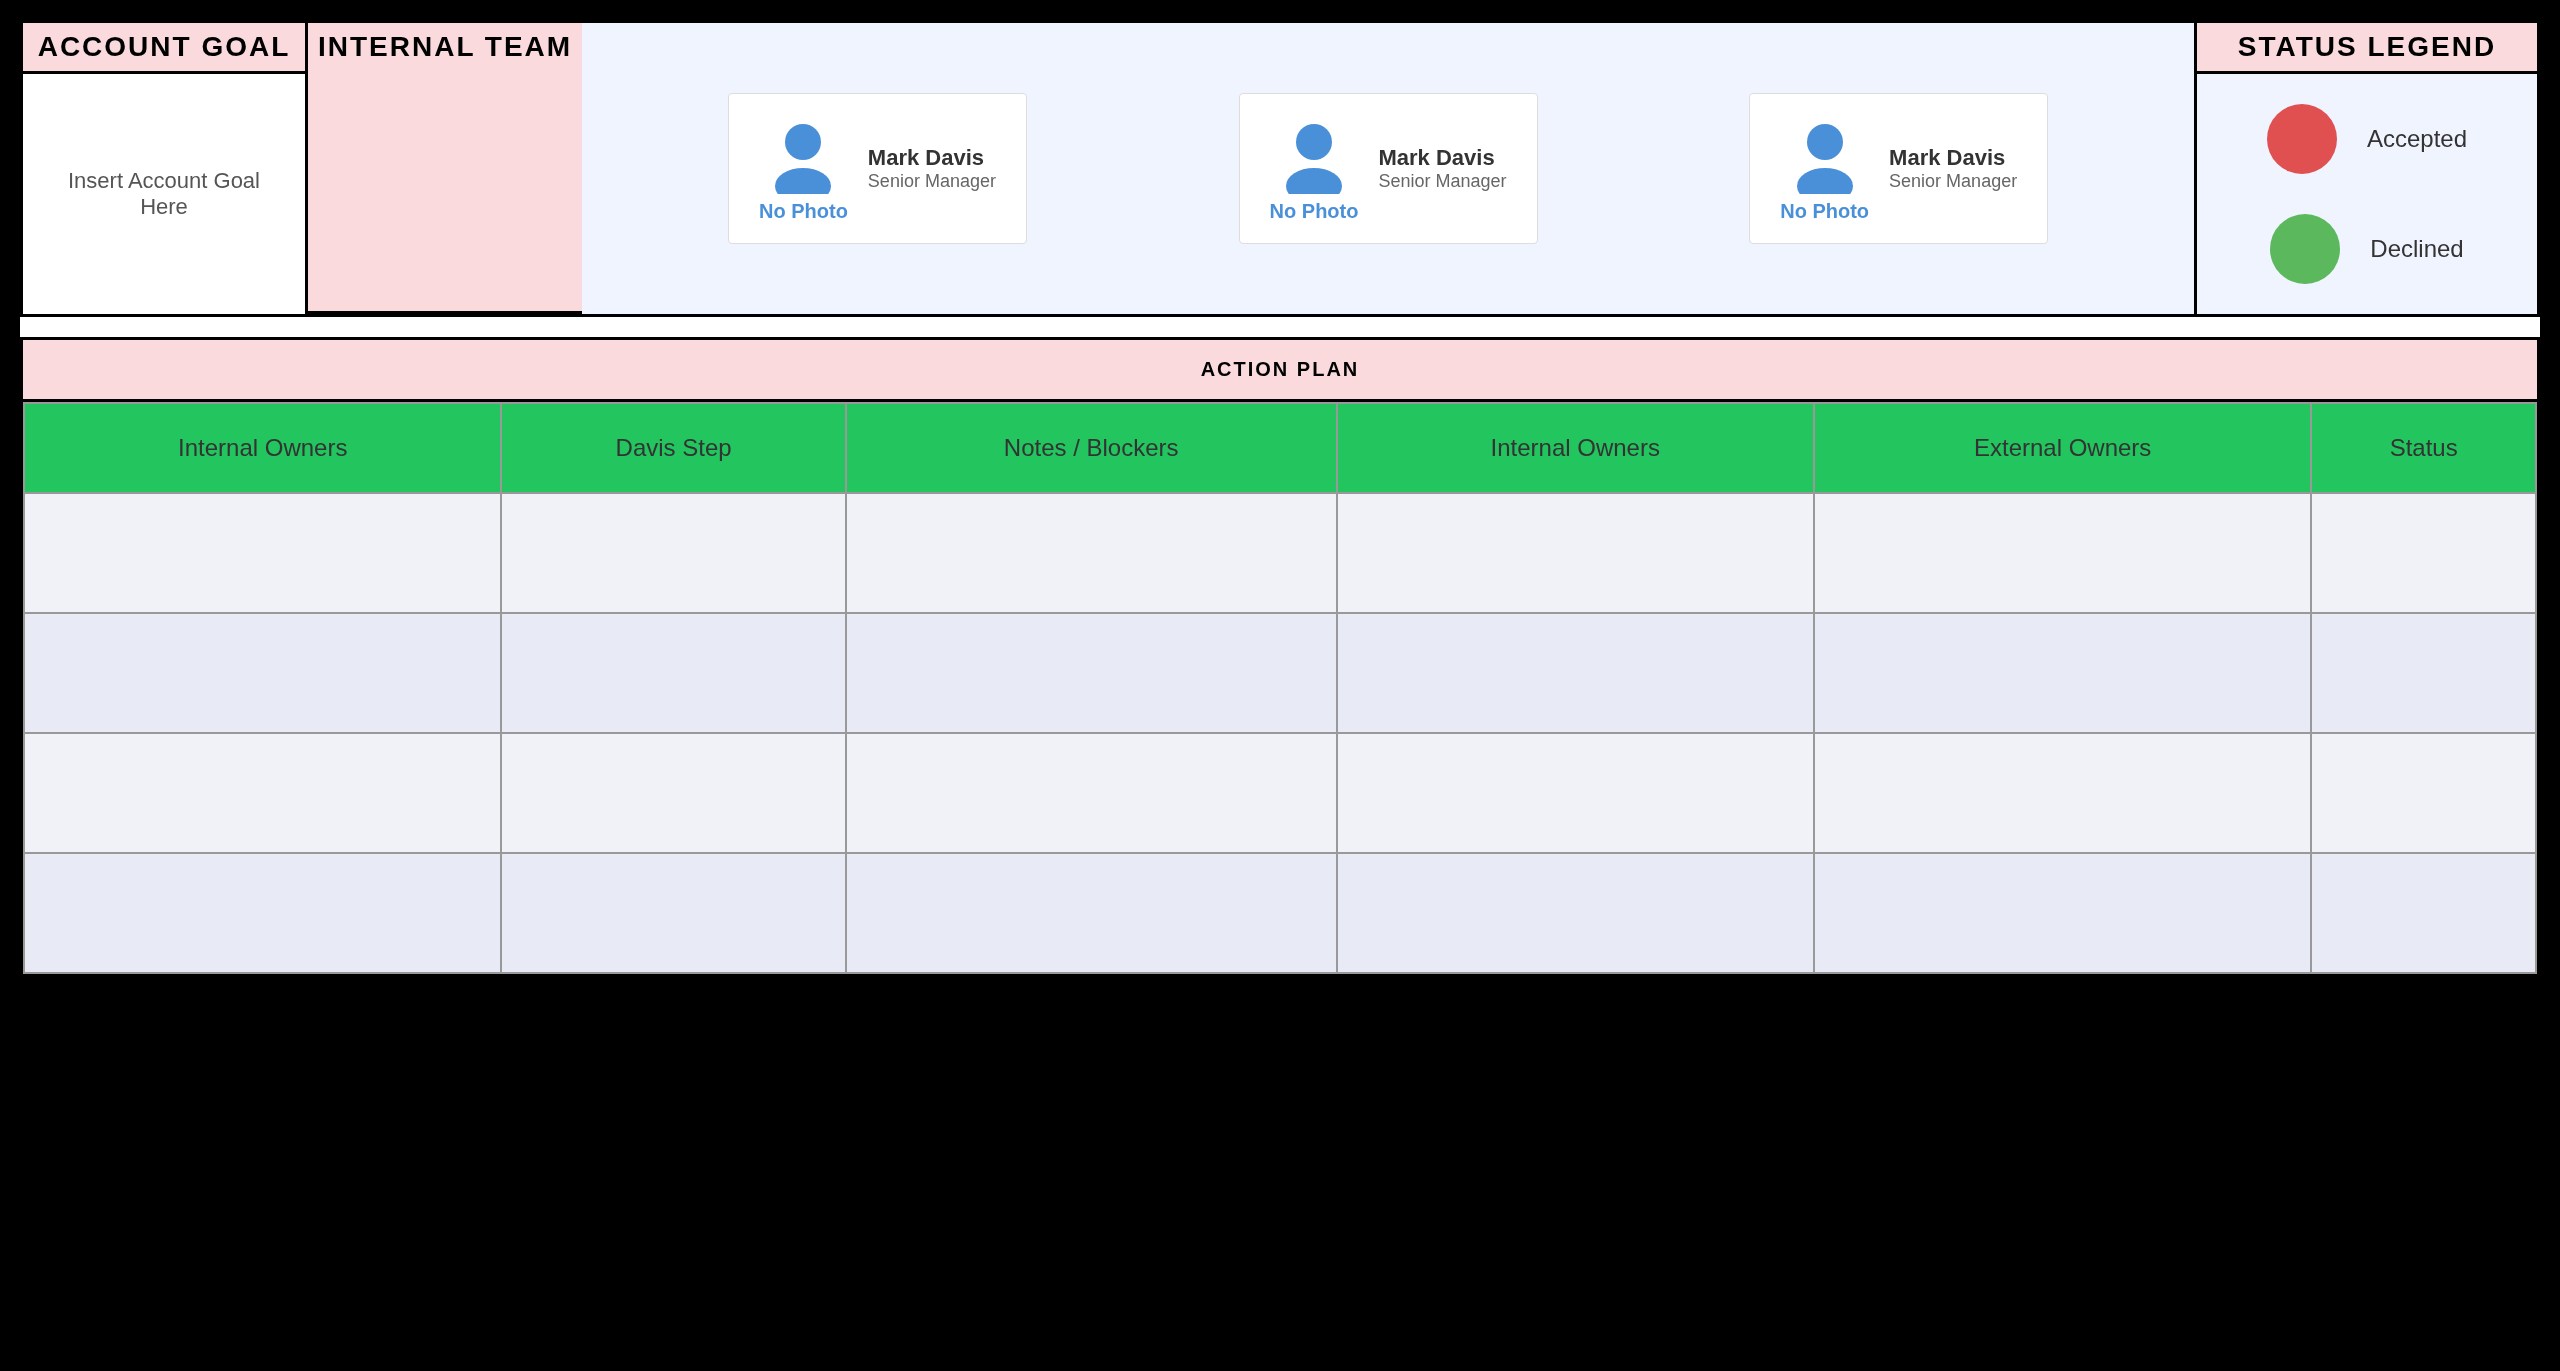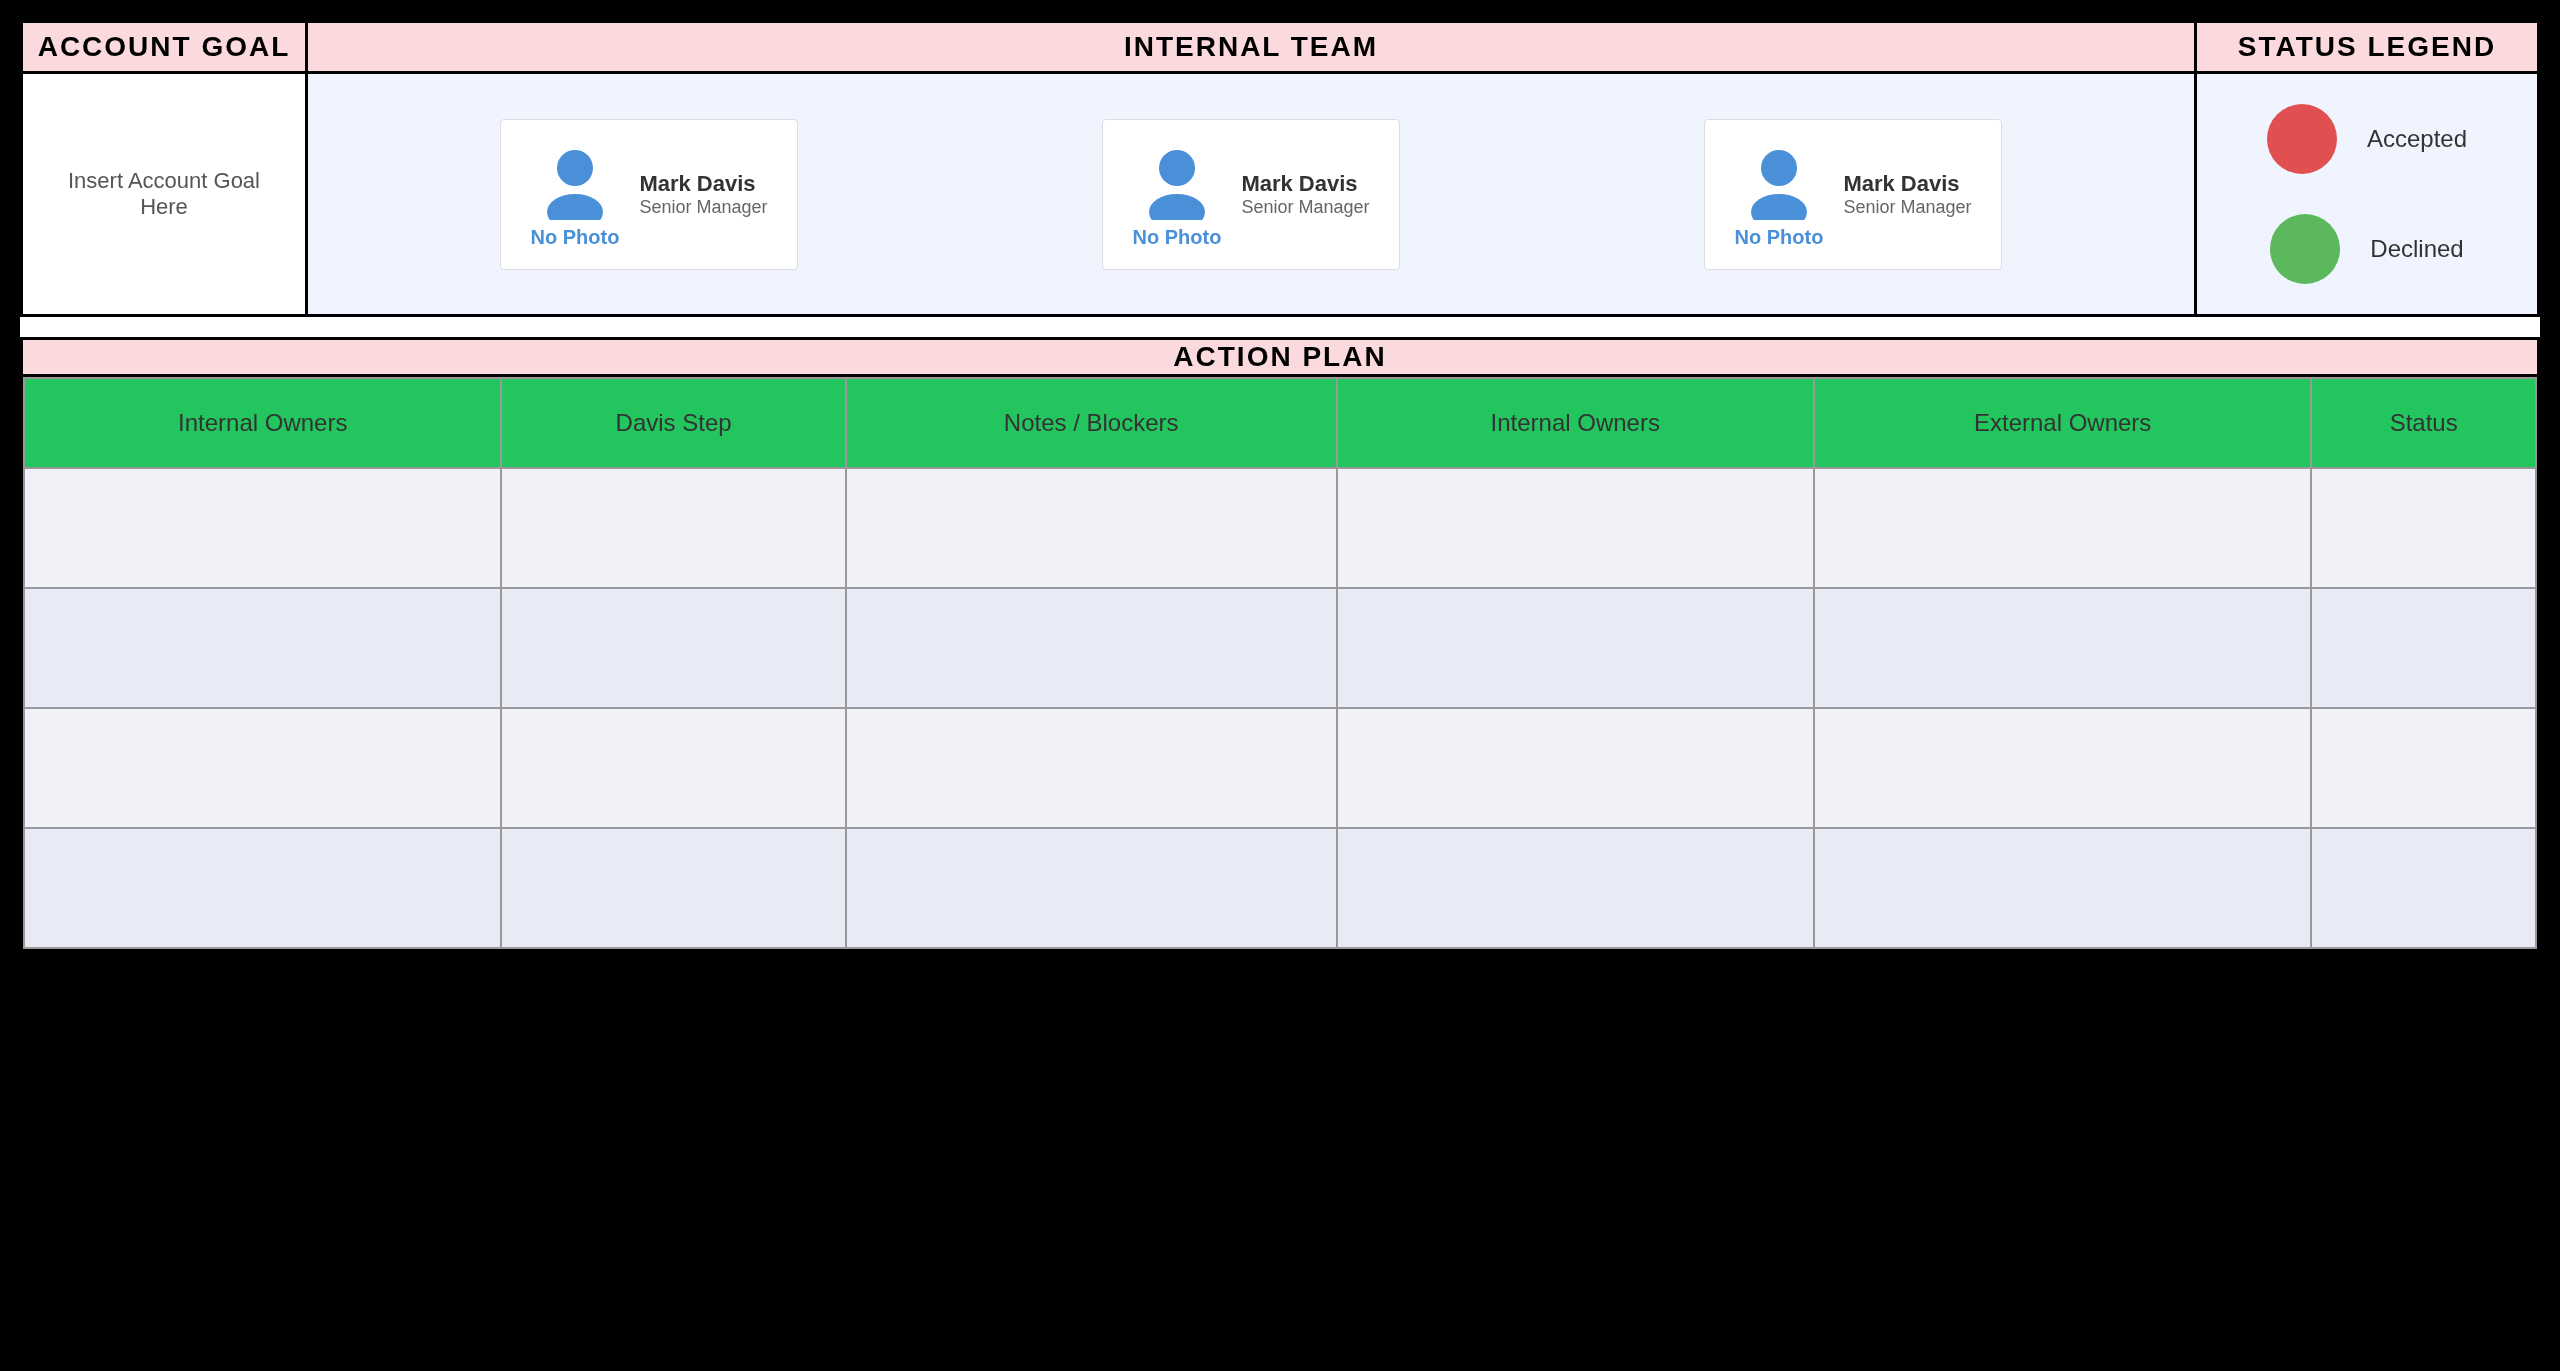--- a/index.html
+++ b/index.html
@@ -57,21 +57,21 @@
     .account-goal-text {
       font-size: 22px;
       color: #555;
       text-align: center;
     }
 
     .internal-team-col {
       flex: 1;
       border-right: 3px solid #000;
       display: flex;
-      flex-direction: column;
+      flex-direction: row;
     }
 
     .team-members-body {
       flex: 1;
       display: flex;
       align-items: center;
       justify-content: space-around;
       padding: 30px 40px;
       background: #f0f4ff;
     }
@@ -168,23 +168,23 @@
       border: 3px solid #000;
       border-top: none;
       margin-top: 20px;
       border-top: 3px solid #000;
     }
 
     .action-plan-header {
       background: #fadadd;
       text-align: center;
       font-weight: bold;
-      font-size: 28px;
+      font-size: 20px;
       letter-spacing: 2px;
-      padding: 1px 10px;
+      padding: 18px 10px;
       border-bottom: 3px solid #000;
     }
 
     .action-plan-table {
       width: 100%;
       border-collapse: collapse;
     }
 
     .action-plan-table th {
       background: #22c55e;

